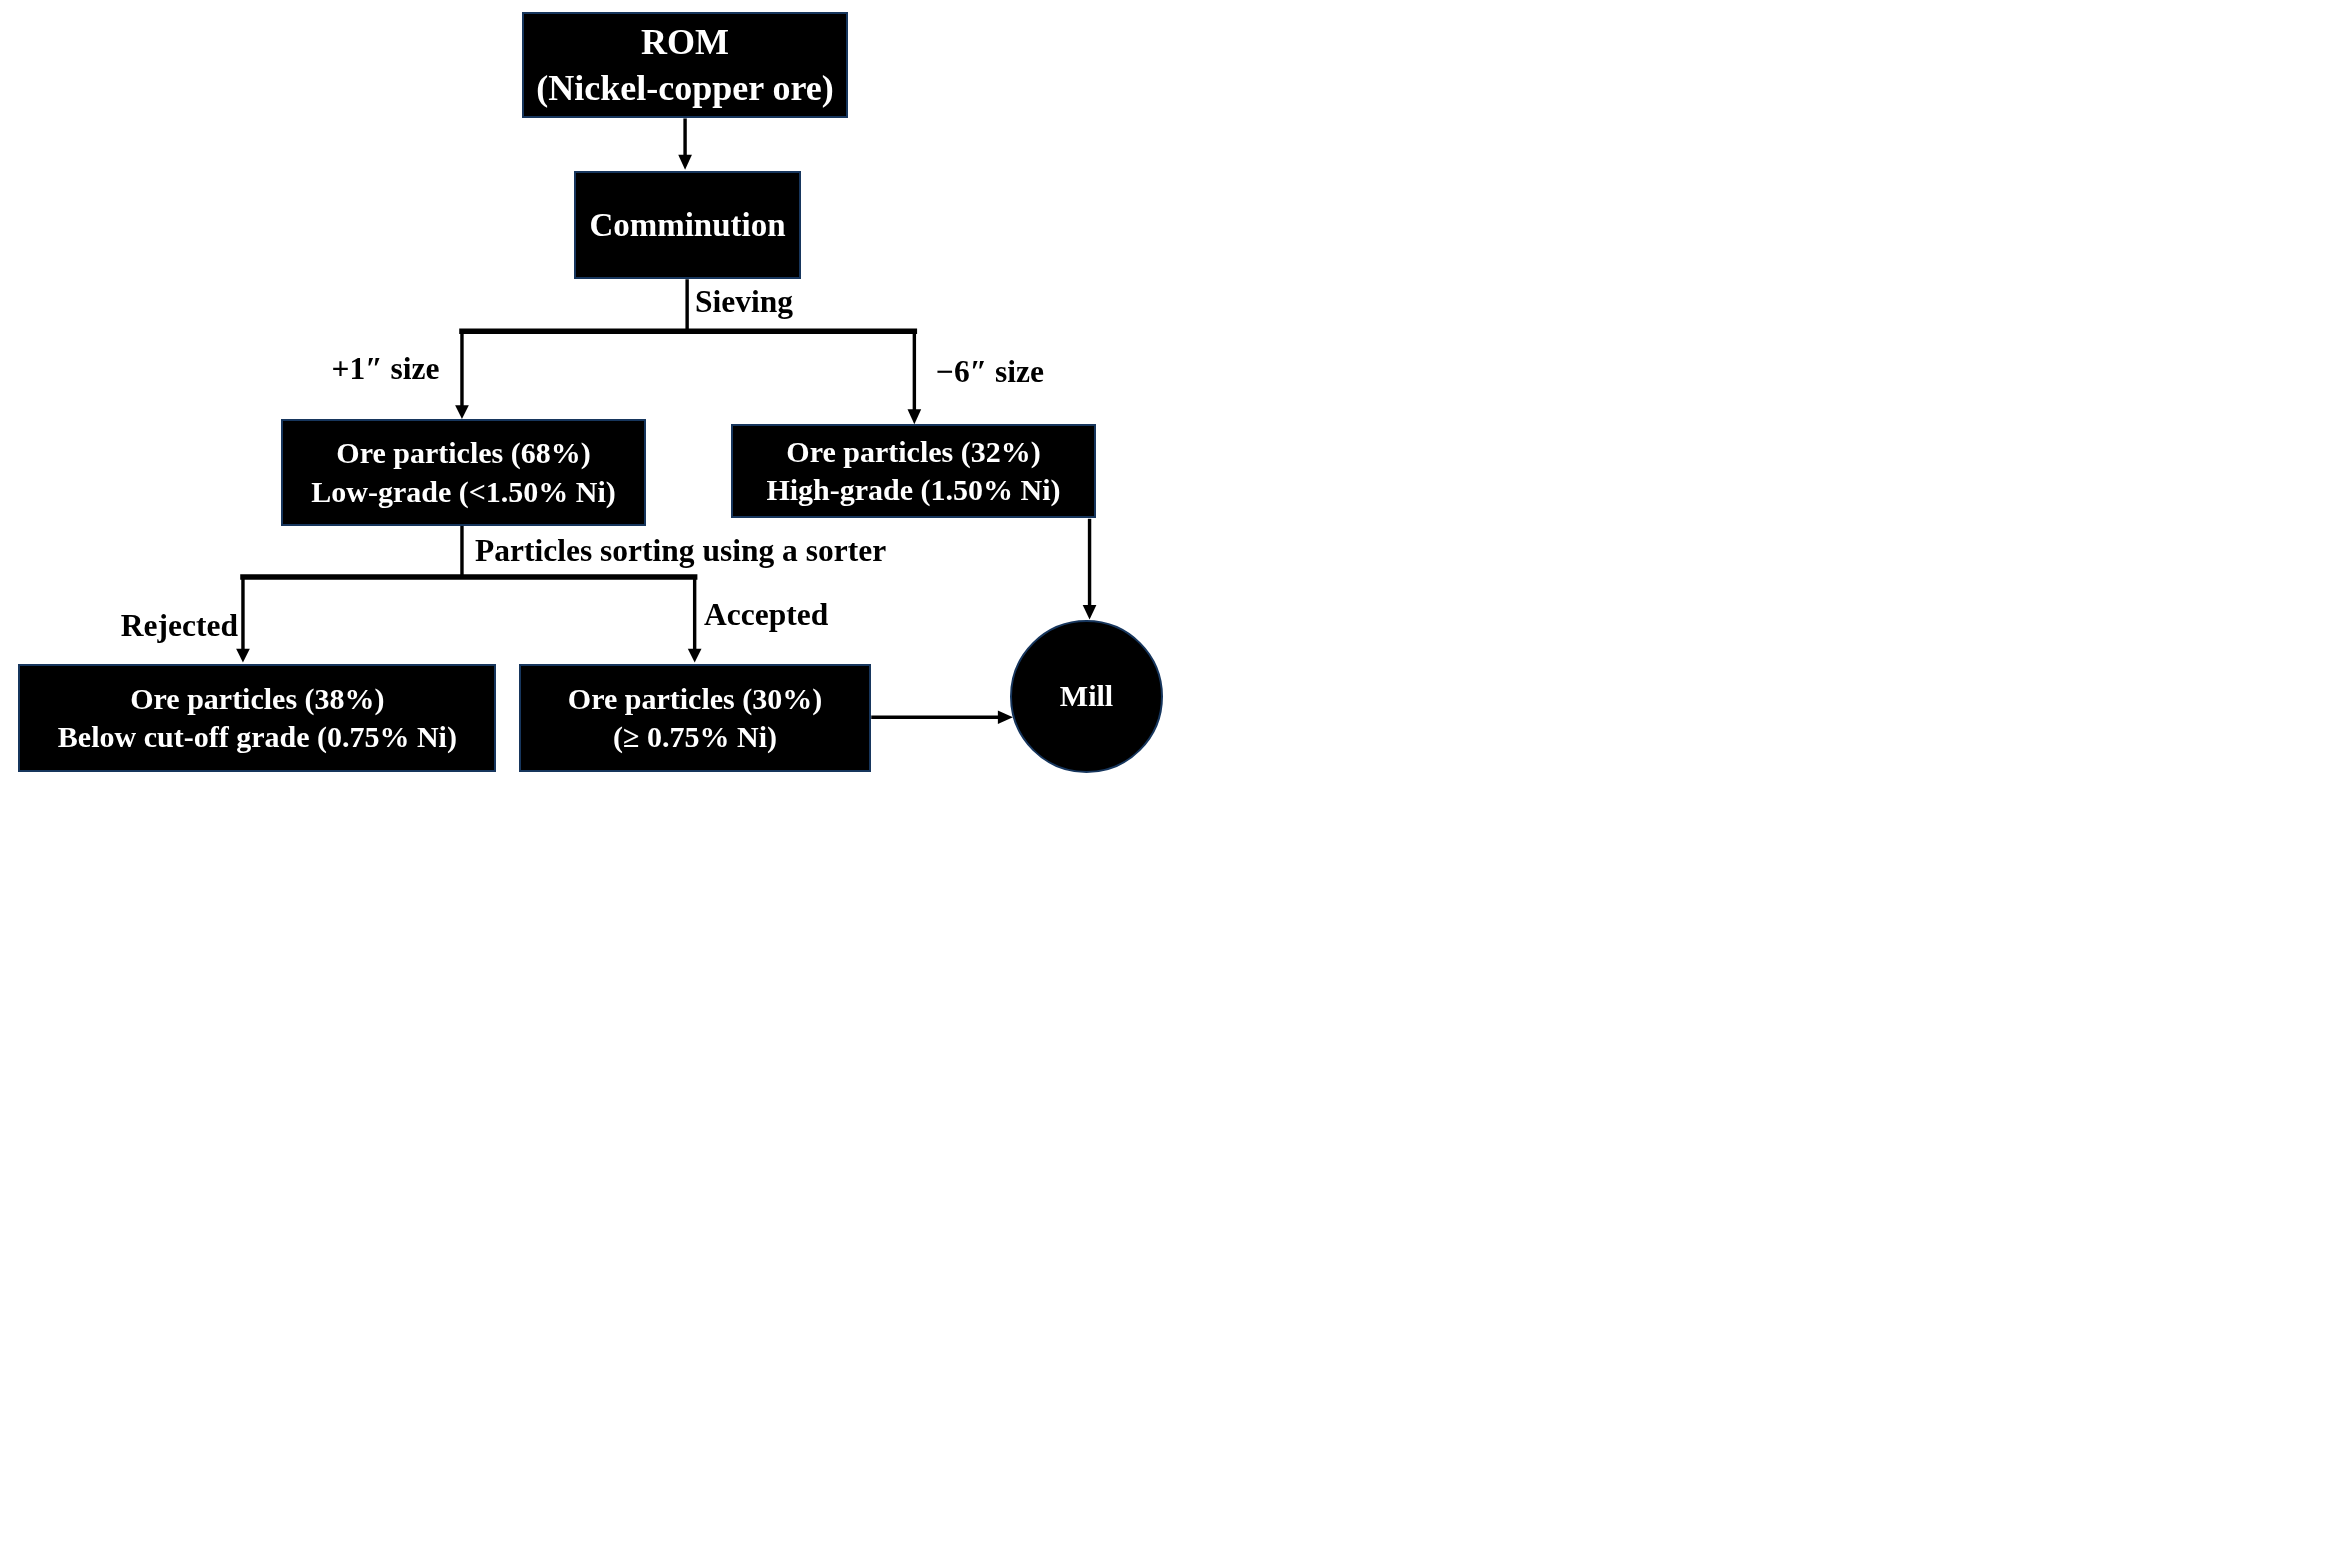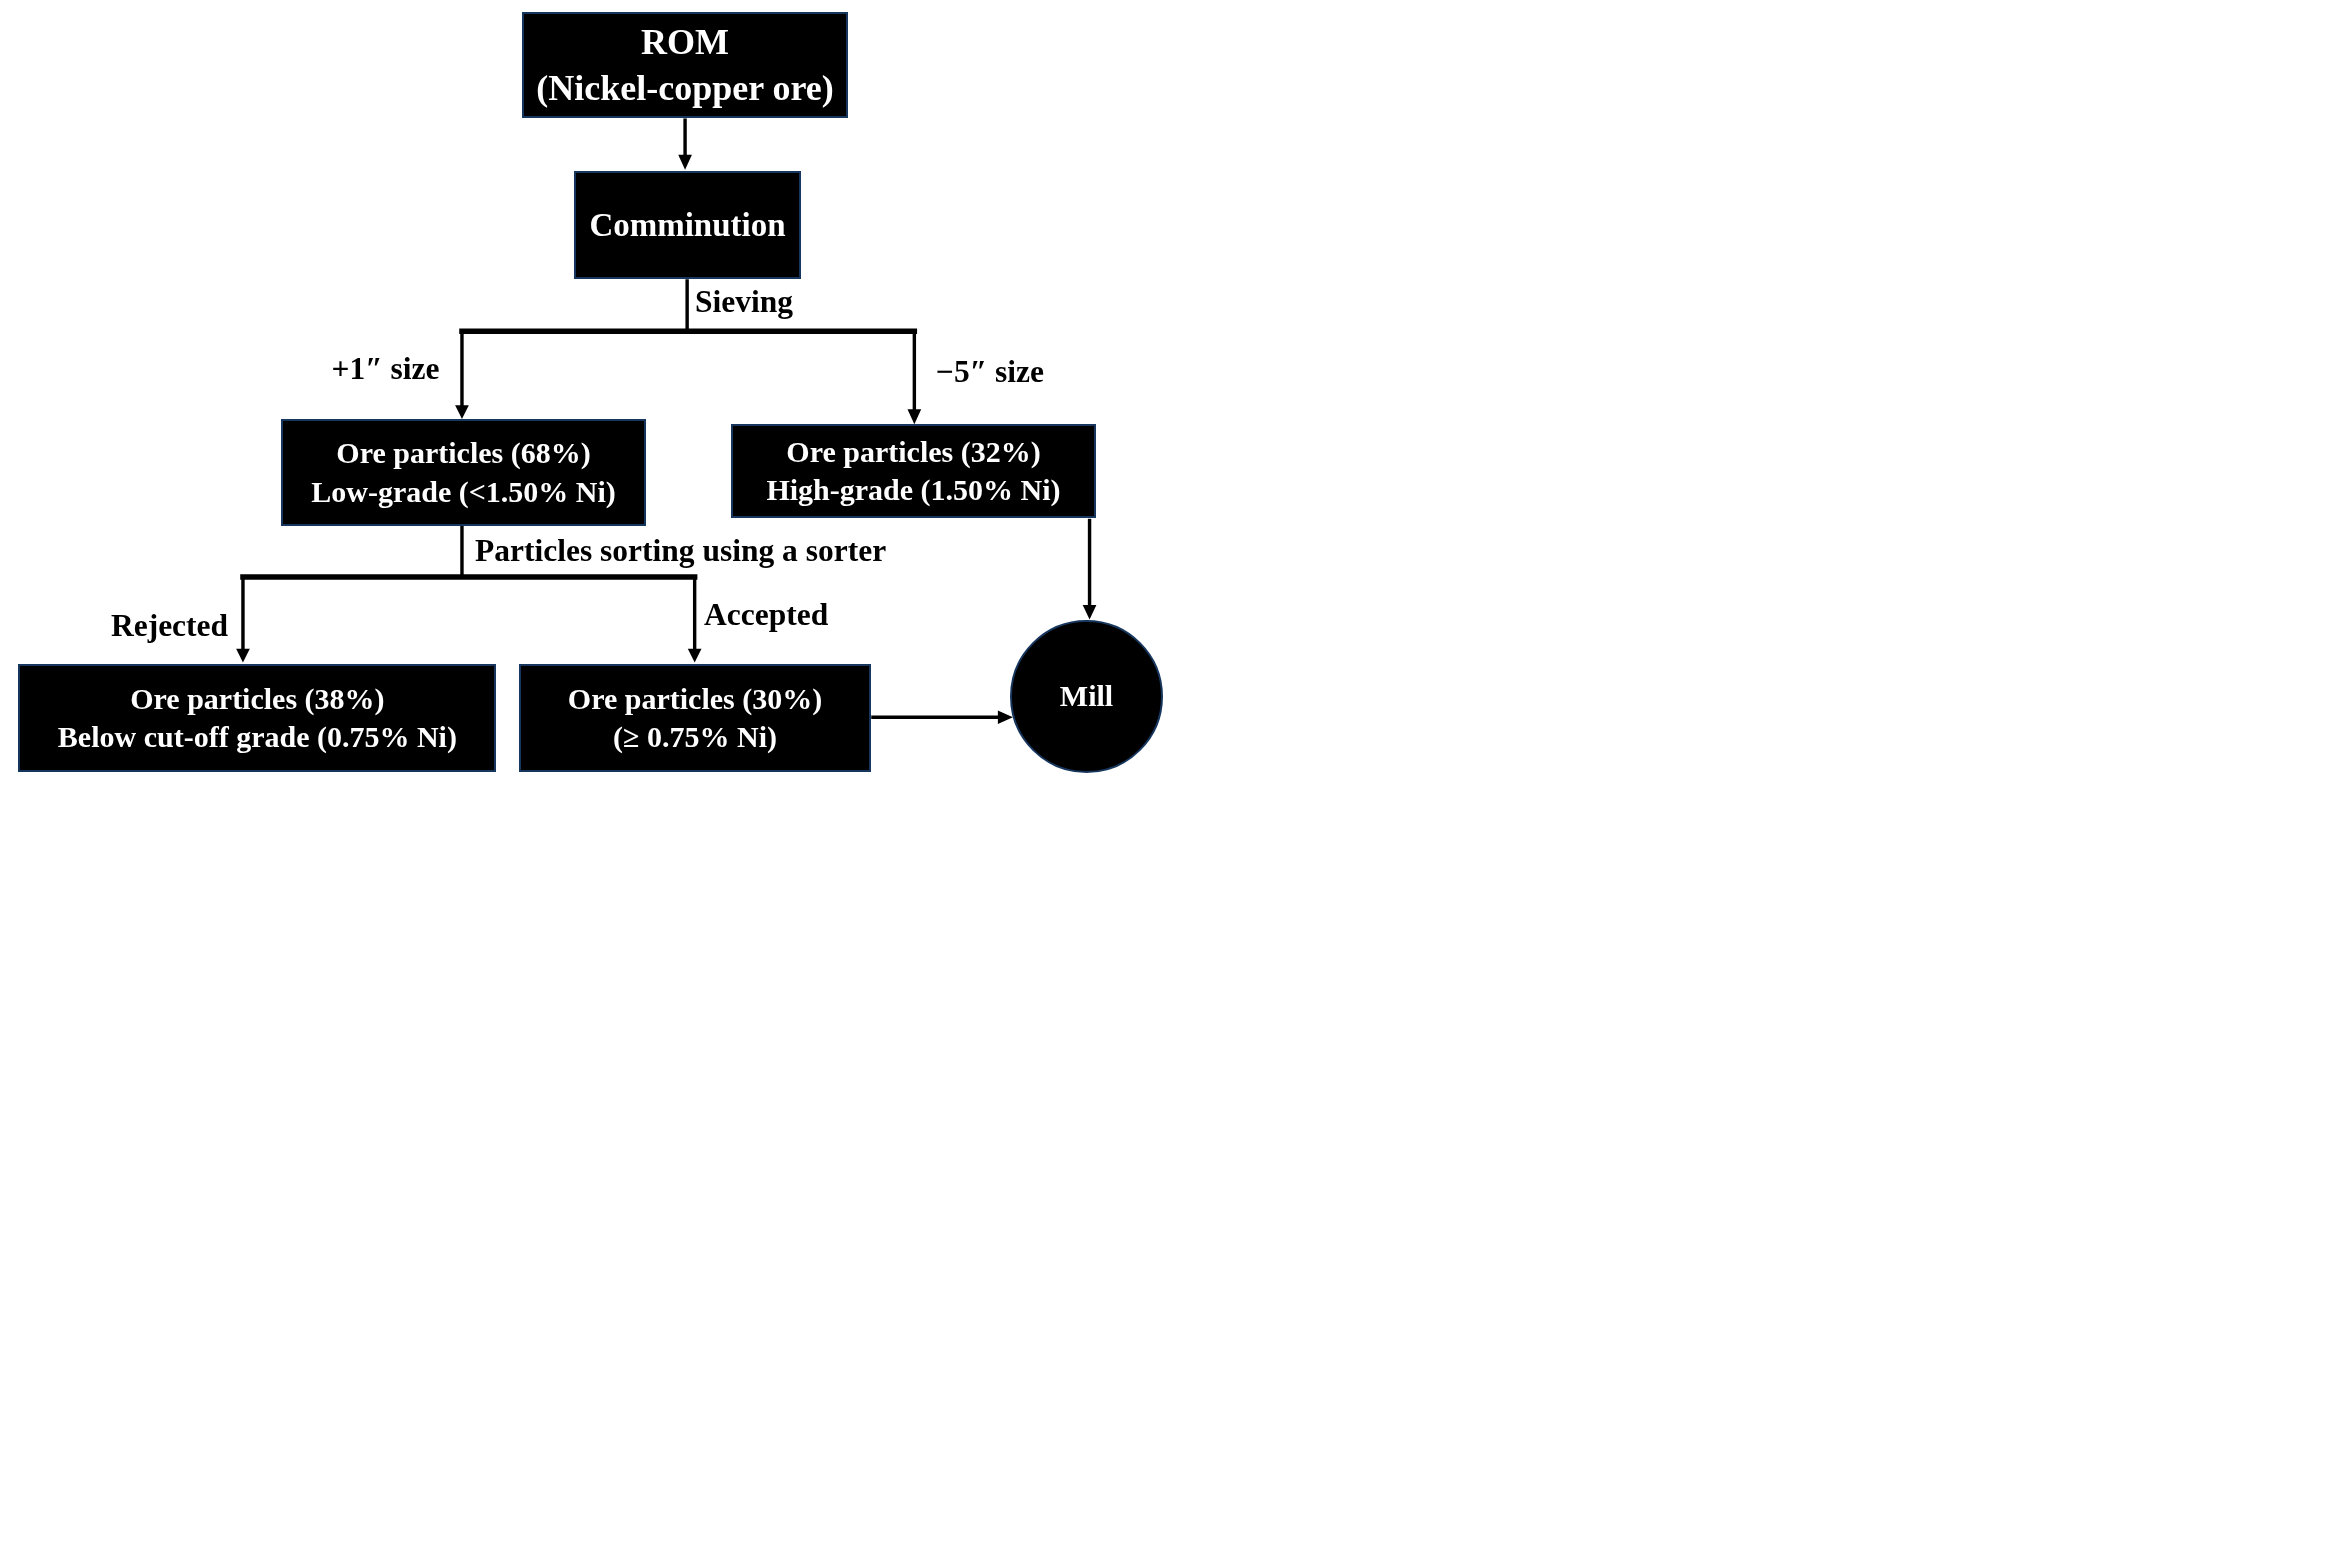--- a/index.html
+++ b/index.html
@@ -54,21 +54,21 @@
     color: #000000;
     font-weight: bold;
     font-size: 31.5px;
     line-height: 1.1;
     white-space: nowrap;
   }
   .lbl-sieving   { left: 695px; top: 285px; }
   .lbl-plus-size { left: 320px;  top: 352px; width: 131px; text-align: center; }
   .lbl-minus-size{ left: 936px; top: 355px; }
   .lbl-sorting   { left: 475px;  top: 534px; }
-  .lbl-rejected  { left: 101px;  top: 609px; width: 137px; text-align: center; }
+  .lbl-rejected  { left: 101px;  top: 609px; width: 137px; text-align: right; }
   .lbl-accepted  { left: 704px; top: 598px; }
 </style>
 </head>
 <body>
 
 <div class="canvas">
 
   <svg class="edges-layer" viewBox="0 0 1711 1144" xmlns="http://www.w3.org/2000/svg">
 
     <g stroke="#000" fill="#000">
@@ -149,19 +149,19 @@
     <div class="ln">Ore particles (30%)</div>
     <div class="ln">(≥ 0.75% Ni)</div>
   </div>
 
   <div class="node node-mill">
     <div class="ln">Mill</div>
   </div>
 
   <div class="edge-label lbl-sieving">Sieving</div>
   <div class="edge-label lbl-plus-size">+1″ size</div>
-  <div class="edge-label lbl-minus-size">−5″ size</div>
+  <div class="edge-label lbl-minus-size">−6″ size</div>
   <div class="edge-label lbl-sorting">Particles sorting using a sorter</div>
   <div class="edge-label lbl-rejected">Rejected</div>
   <div class="edge-label lbl-accepted">Accepted</div>
 
 </div>
 
 
 </body></html>

